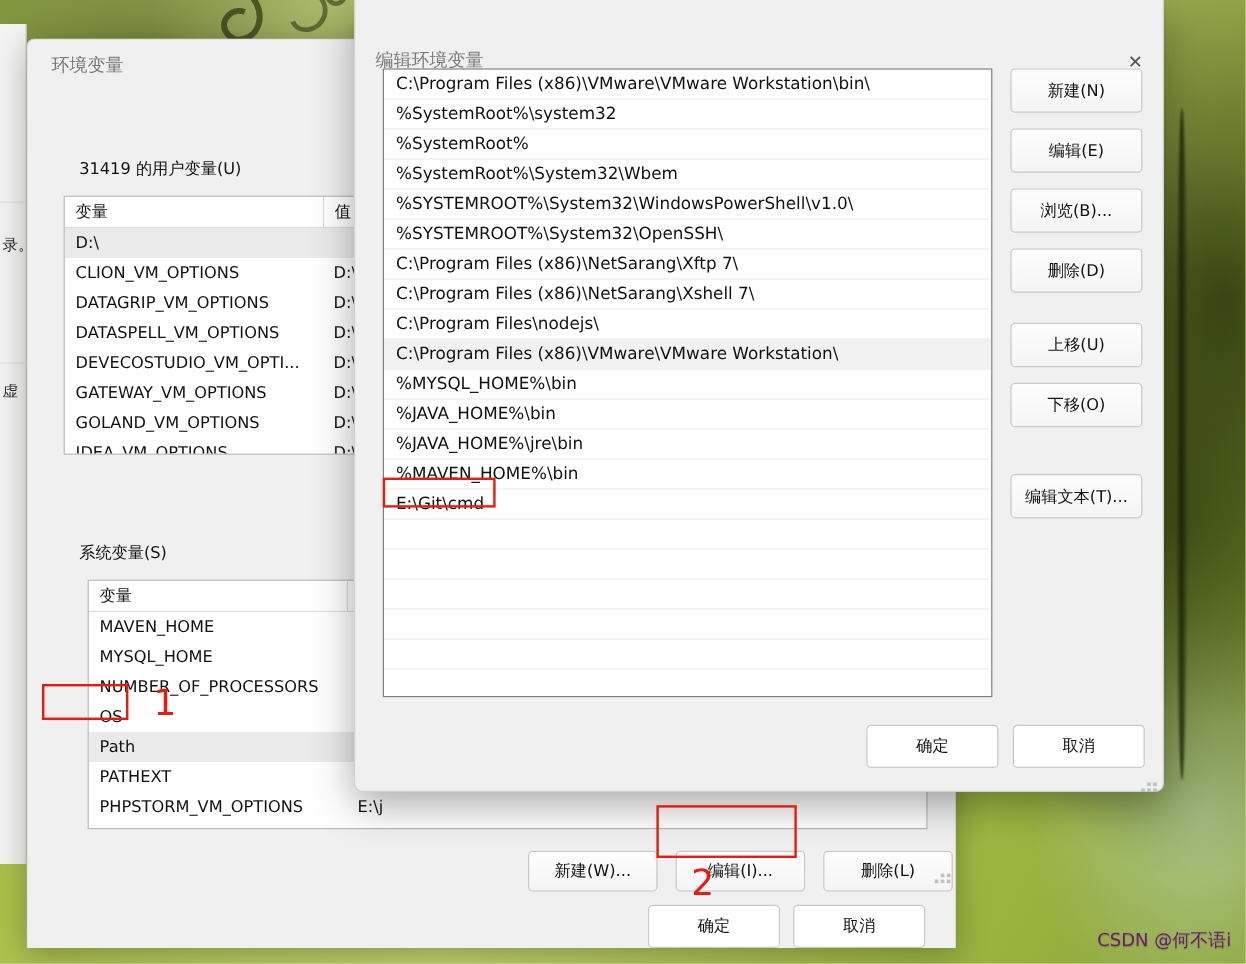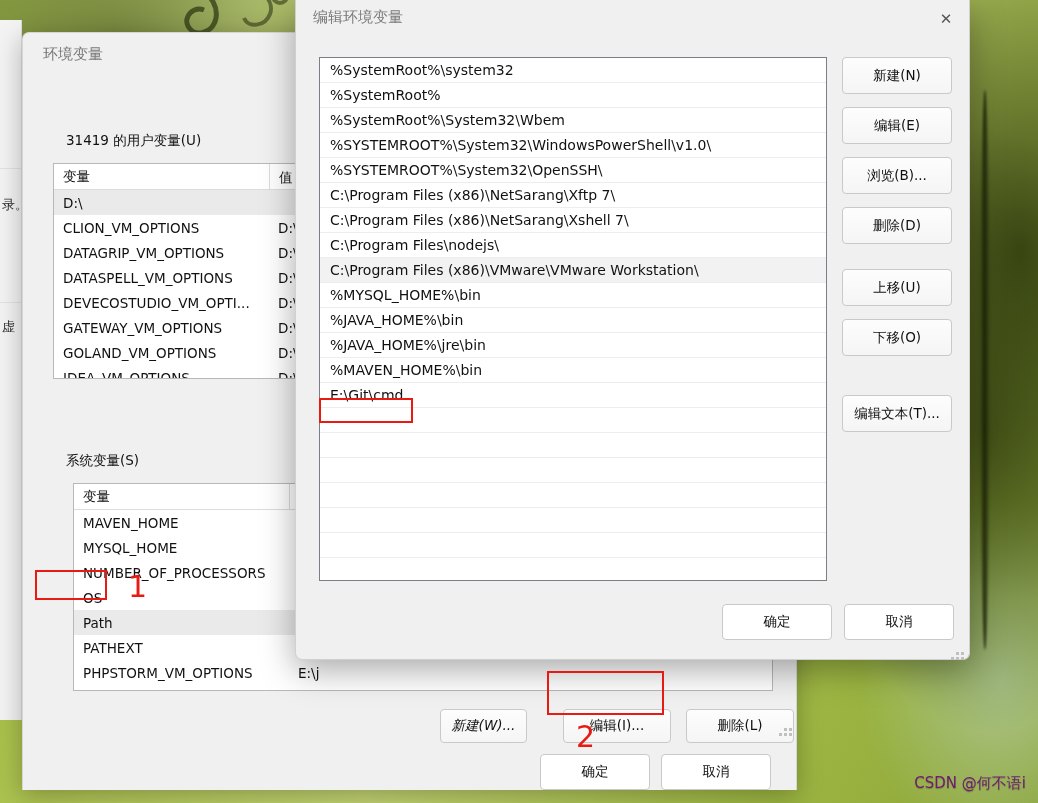--- a/index.html
+++ b/index.html
@@ -86,21 +86,21 @@
     cursor:default; user-select:none;
   }
 
   
   #editdlg {
     position:absolute; left:295px; top:0; width:675px; height:660px;
     background:#f0f0f0; border:1px solid #d0d0d0; border-top:none;
     border-radius:0 0 7px 7px;
     box-shadow:0 10px 34px rgba(0,0,0,.34);
   }
-  #editdlg .titlebar { height:47px; position:relative; }
+  #editdlg .titlebar { height:47px; position:relative;margin-top:33px; }
   #editdlg .title {
     position:absolute; left:17px; top:8px; font-size:15px; color:#7a7a7a;
     font-family:"DejaVu Sans",sans-serif;
   }
   #dlg-close {
     position:absolute; right:0; top:0; width:46px; height:38px;
     display:flex; align-items:center; justify-content:center;
     color:#555; font-size:15px; font-family:"DejaVu Sans",sans-serif;
   }
 
@@ -243,21 +243,21 @@
           <div class="c1">PHPSTORM_VM_OPTIONS</div>
           <div class="c2">E:\j</div>
         </div>
         <div class="lb-row">
           <div class="c1">PROCESSOR_ARCHITECTURE</div>
           <div class="c2">AM</div>
         </div>
       </div>
   </div>
 
-  <div class="btn" style="position:absolute; left:417px; top:676px; width:87px; height:34px;font-style:italic;">新建(W)...</div>
+  <div class="btn" style="position:absolute; left:417px; top:676px; width:108px; height:34px;">新建(W)...</div>
   <div class="btn" style="position:absolute; left:663px; top:676px; width:108px; height:34px;">删除(L)</div>
   <div class="btn" style="position:absolute; left:540px; top:676px; width:108px; height:34px;">编辑(I)...</div>
 
   <div class="btn" style="position:absolute; left:517px; top:721px; width:110px; height:36px; background:#fff;">确定</div>
   <div class="btn" style="position:absolute; left:638px; top:721px; width:110px; height:36px; background:#fff;">取消</div>
 
   <div class="grip" style="right:3px; bottom:48px;">
     <i style="left:5px;top:0"></i>
       <i style="left:10px;top:0"></i>
     <i style="left:0;top:5px"></i>
@@ -266,20 +266,21 @@
   </div>
 </div>
 
 <div id="editdlg">
   <div class="titlebar">
     <div class="title">编辑环境变量</div>
     <div id="dlg-close">✕</div>
   </div>
 
   <div id="path-list">
+      <div class="p-row">C:\Program Files (x86)\VMware\VMware Workstation\bin\</div>
       <div class="p-row">%SystemRoot%\system32</div>
       <div class="p-row">%SystemRoot%</div>
       <div class="p-row">%SystemRoot%\System32\Wbem</div>
       <div class="p-row">%SYSTEMROOT%\System32\WindowsPowerShell\v1.0\</div>
       <div class="p-row">%SYSTEMROOT%\System32\OpenSSH\</div>
       <div class="p-row">C:\Program Files (x86)\NetSarang\Xftp 7\</div>
       <div class="p-row">C:\Program Files (x86)\NetSarang\Xshell 7\</div>
       <div class="p-row">C:\Program Files\nodejs\</div>
       <div class="p-row hov">C:\Program Files (x86)\VMware\VMware Workstation\</div>
       <div class="p-row">%MYSQL_HOME%\bin</div>

